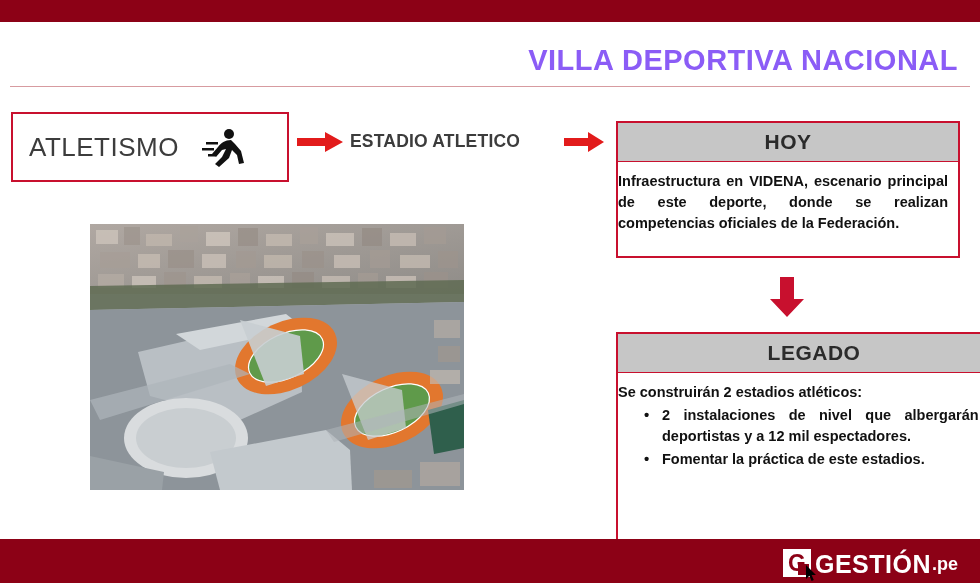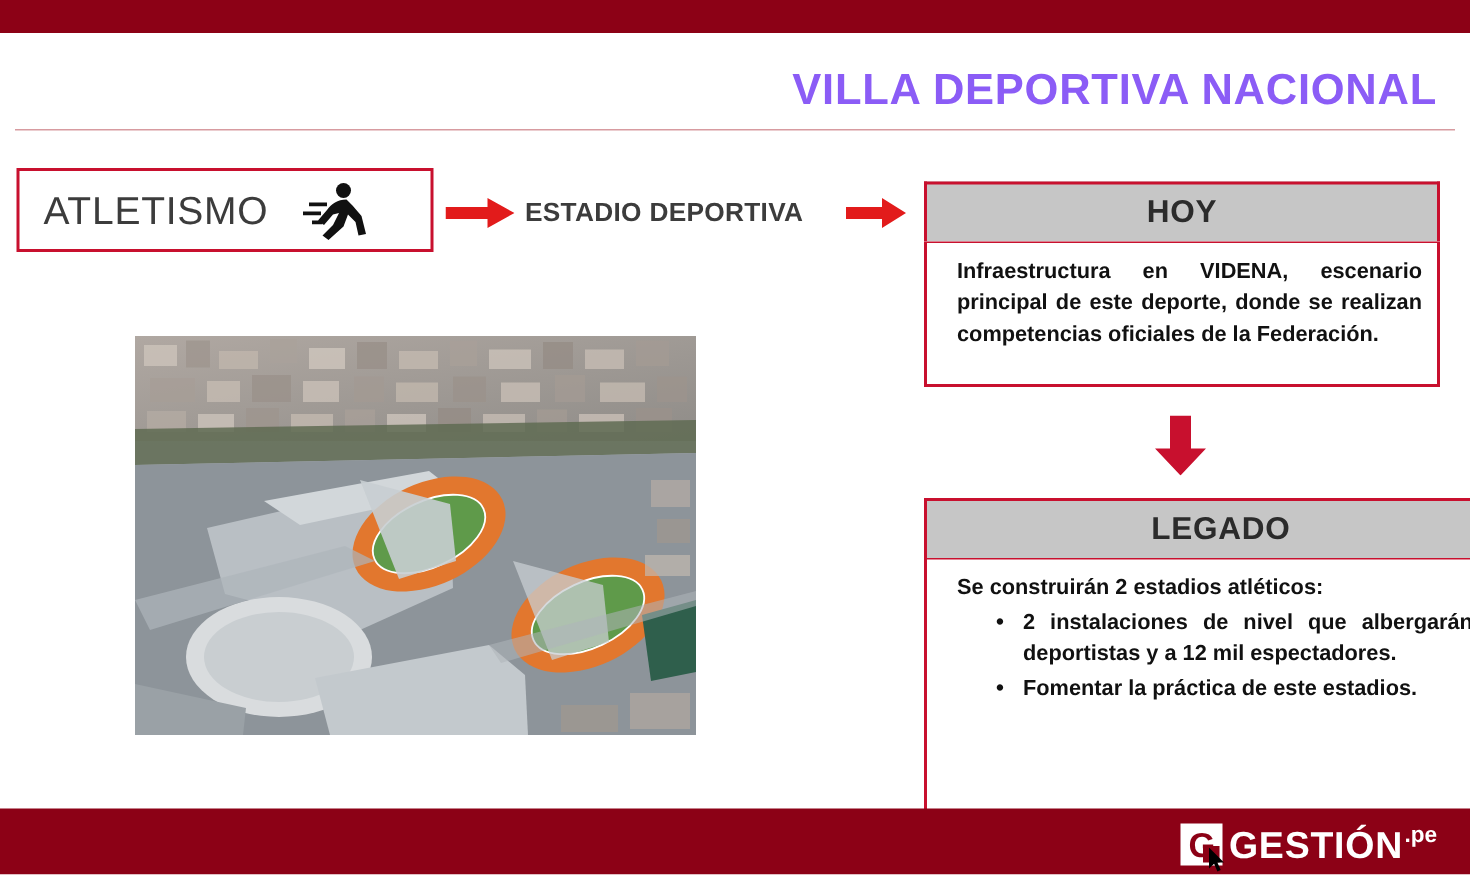--- a/index.html
+++ b/index.html
@@ -35,21 +35,21 @@
     position: absolute;
     left: 10px; top: 86px;
     width: 960px; height: 1px;
     background: #d79ba0;
   }
 
   
   .sport-box {
     position: absolute;
     left: 11px; top: 112px;
-    width: 278px; height: 56px;
+    width: 278px; height: 70px;
     border: 2px solid #c8102e;
     background: #ffffff;
     display: flex;
     align-items: center;
     padding-left: 16px;
   }
   .sport-label {
     font-size: 26px;
     color: #3c3c3c;
     letter-spacing: 0.5px;
@@ -100,21 +100,21 @@
     justify-content: center;
     font-size: 21px;
     font-weight: bold;
     color: #2b2b2b;
     letter-spacing: 0.5px;
   }
   .panel-body {
     border: 2px solid #c8102e;
     border-top: 1px solid #c8102e;
     background: #ffffff;
-    padding: 9px 10px 10px 20px;
+    padding: 9px 10px 10px 0;
     font-size: 14.5px;
     font-weight: bold;
     color: #111111;
     line-height: 1.45;
     text-align: justify;
   }
   #panel-hoy { left: 616px; top: 121px; width: 344px; }
   #panel-hoy .panel-body { height: 97px; }
   #panel-legado { left: 616px; top: 332px; width: 396px; }
   #panel-legado .panel-body { height: 190px; }
@@ -184,24 +184,24 @@
   }
   .logo-text {
     color: #ffffff;
     font-size: 25px;
     font-weight: bold;
     letter-spacing: 0.5px;
     line-height: 1;
   }
   .logo-suffix {
     color: #ffffff;
-    font-size: 15px;
+    font-size: 18px;
     font-weight: bold;
     margin-left: 1px;
-    margin-bottom: 12px;
+    margin-bottom: 2px;
   }
 
   
   .cursor {
     position: absolute;
     left: 806px; top: 565px;
     width: 12px; height: 18px;
   }
 </style>
 </head>
@@ -236,21 +236,21 @@
   <svg width="40" height="20" viewBox="0 0 40 20">
     <path d="M0 6 L24 6 L24 0 L40 10 L24 20 L24 14 L0 14 Z" fill="#e21b1b"></path>
   </svg>
 </div>
 <div class="arrow-down">
   <svg width="34" height="40" viewBox="0 0 34 40">
     <path d="M10 0 L24 0 L24 22 L34 22 L17 40 L0 22 L10 22 Z" fill="#c8102e"></path>
   </svg>
 </div>
 
-<div class="mid-label">ESTADIO DEPORTIVA</div>
+<div class="mid-label">ESTADIO ATLETICO</div>
 
 <div class="panel" id="panel-hoy">
   <div class="panel-head">HOY</div>
   <div class="panel-body">Infraestructura en VIDENA, escenario principal de este deporte, donde se realizan competencias oficiales de la Federación.</div>
 </div>
 
 <div class="panel" id="panel-legado">
   <div class="panel-head">LEGADO</div>
   <div class="panel-body">
     <p class="legado-lead">Se construirán 2 estadios atléticos:</p>

